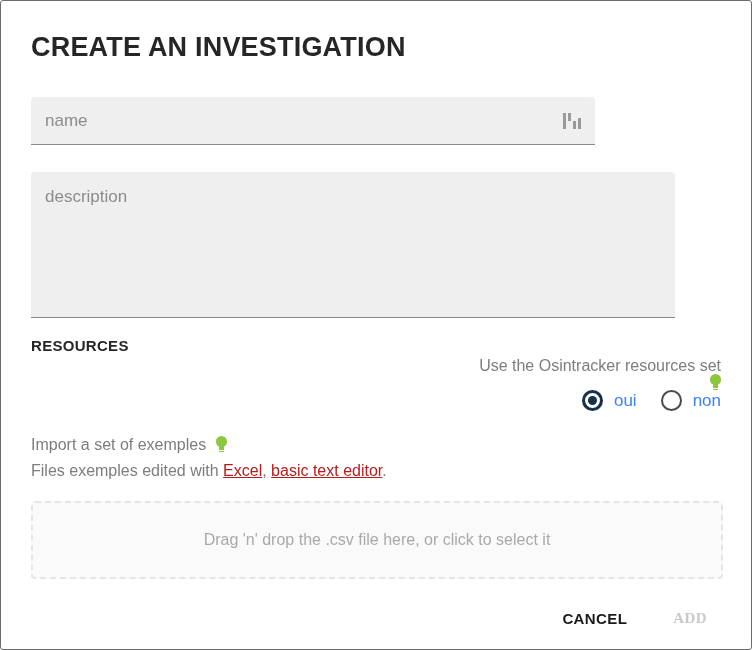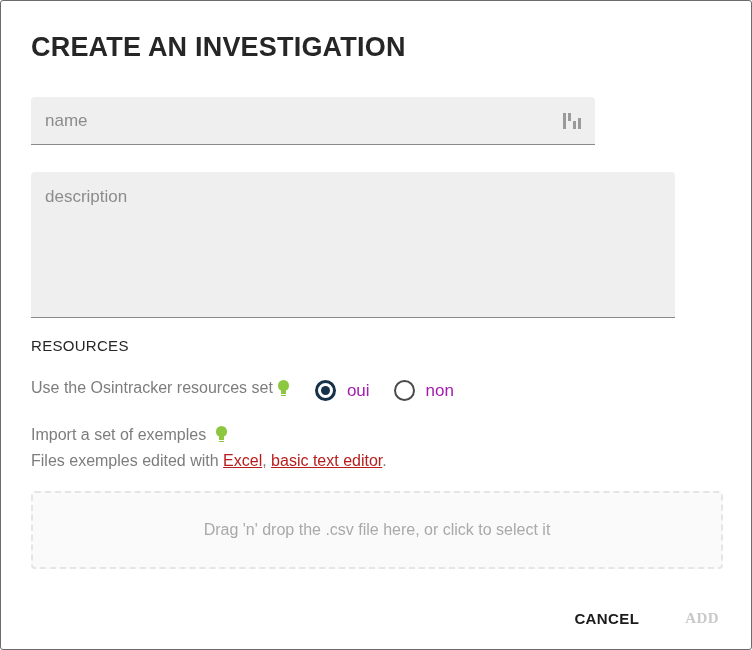--- a/index.html
+++ b/index.html
@@ -96,30 +96,31 @@
   }
   .textarea-field .placeholder {
     font-size: 17px;
     color: #8c8c8c;
     line-height: 1;
   }
 
   
   .section-heading {
     font-size: 15px;
-    font-weight: normal;
+    font-weight: bold;
     letter-spacing: 0.3px;
     color: #262626;
     margin: 19px 0 0 0;
   }
 
   .row-resources-set {
     display: flex;
-    align-items: flex-start;
-    margin-top: 26px;
+    align-items: flex-end;
+    margin-top: 4px;
+    flex-direction: column;
   }
   .muted-label {
     font-size: 16px;
     color: #7d7d7d;
     line-height: 1;
   }
 
   .bulb {
     display: inline-block;
     position: relative;
@@ -183,21 +184,21 @@
   }
   .radio.checked::after {
     content: "";
     width: 9px;
     height: 9px;
     border-radius: 50%;
     background: #16314a;
   }
   .radio-label {
     font-size: 17px;
-    color: #a21caf;
+    color: #3b82f6;
     margin-left: 11px;
     line-height: 1;
   }
 
   .row-import {
     margin-top: 25px;
   }
   .row-files {
     margin-top: 8px;
     font-size: 16px;
@@ -228,21 +229,21 @@
 
   
   .dialog-footer {
     position: absolute;
     left: 0;
     right: 0;
     bottom: 14px;
     display: flex;
     justify-content: flex-end;
     align-items: center;
-    padding-right: 18px;
+    padding-right: 30px;
     box-sizing: border-box;
   }
   .btn-text {
     background: none;
     border: none;
     font-family: "Liberation Sans", sans-serif;
     font-size: 15px;
     font-weight: bold;
     letter-spacing: 0.4px;
     padding: 8px 12px;

